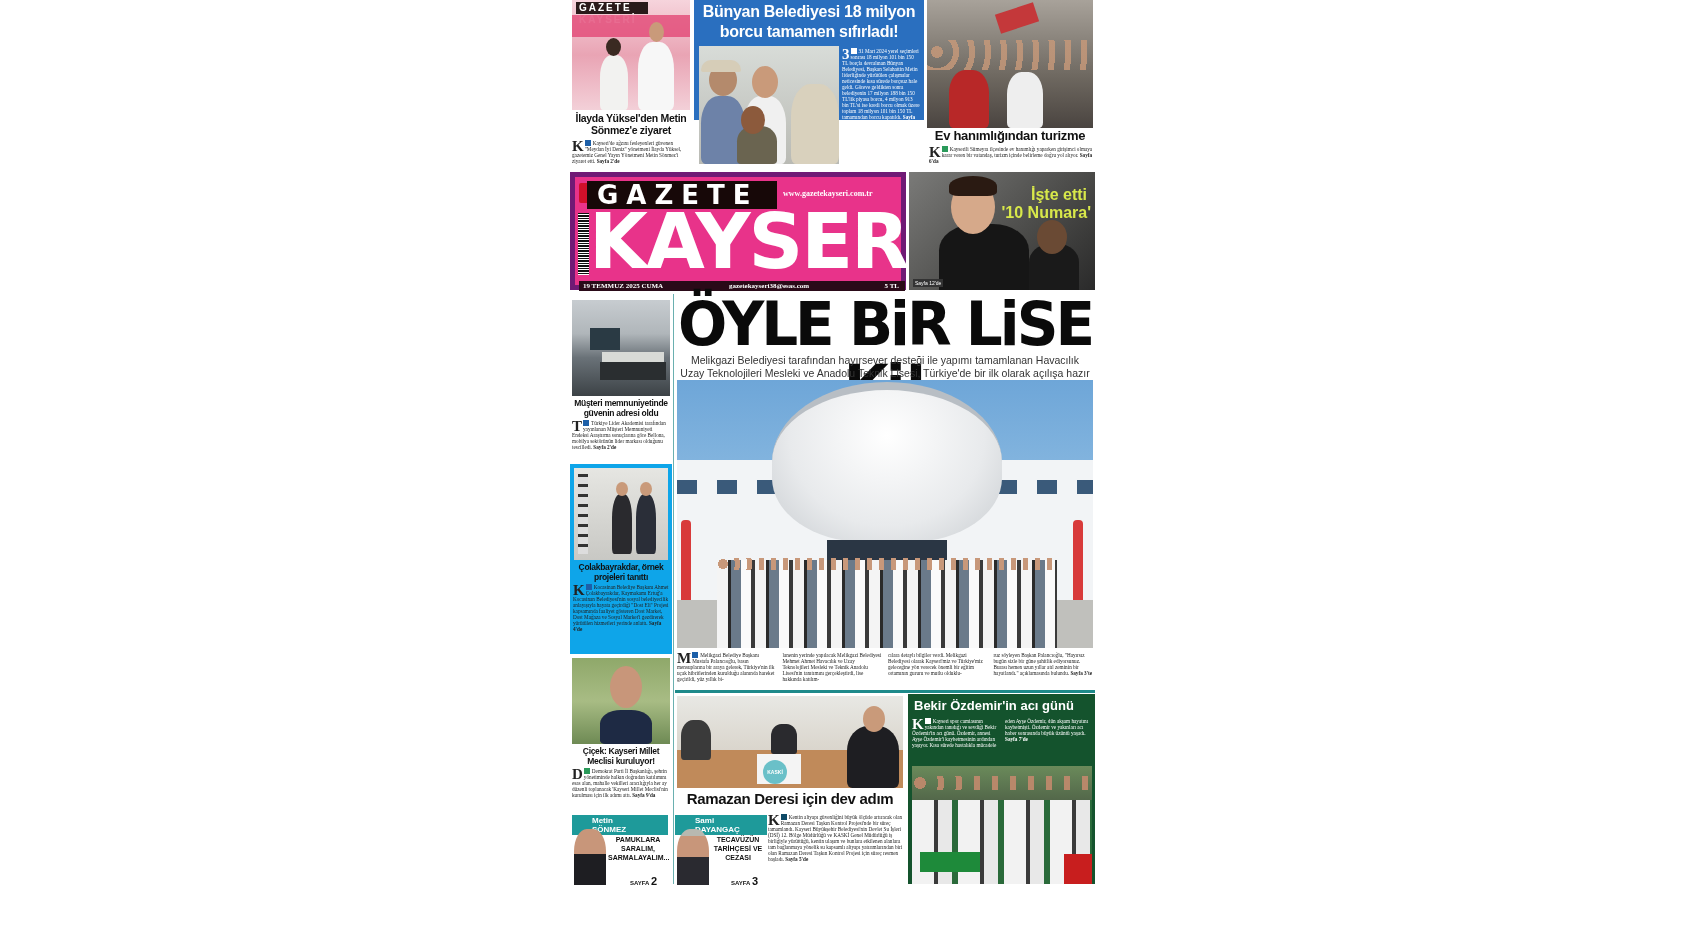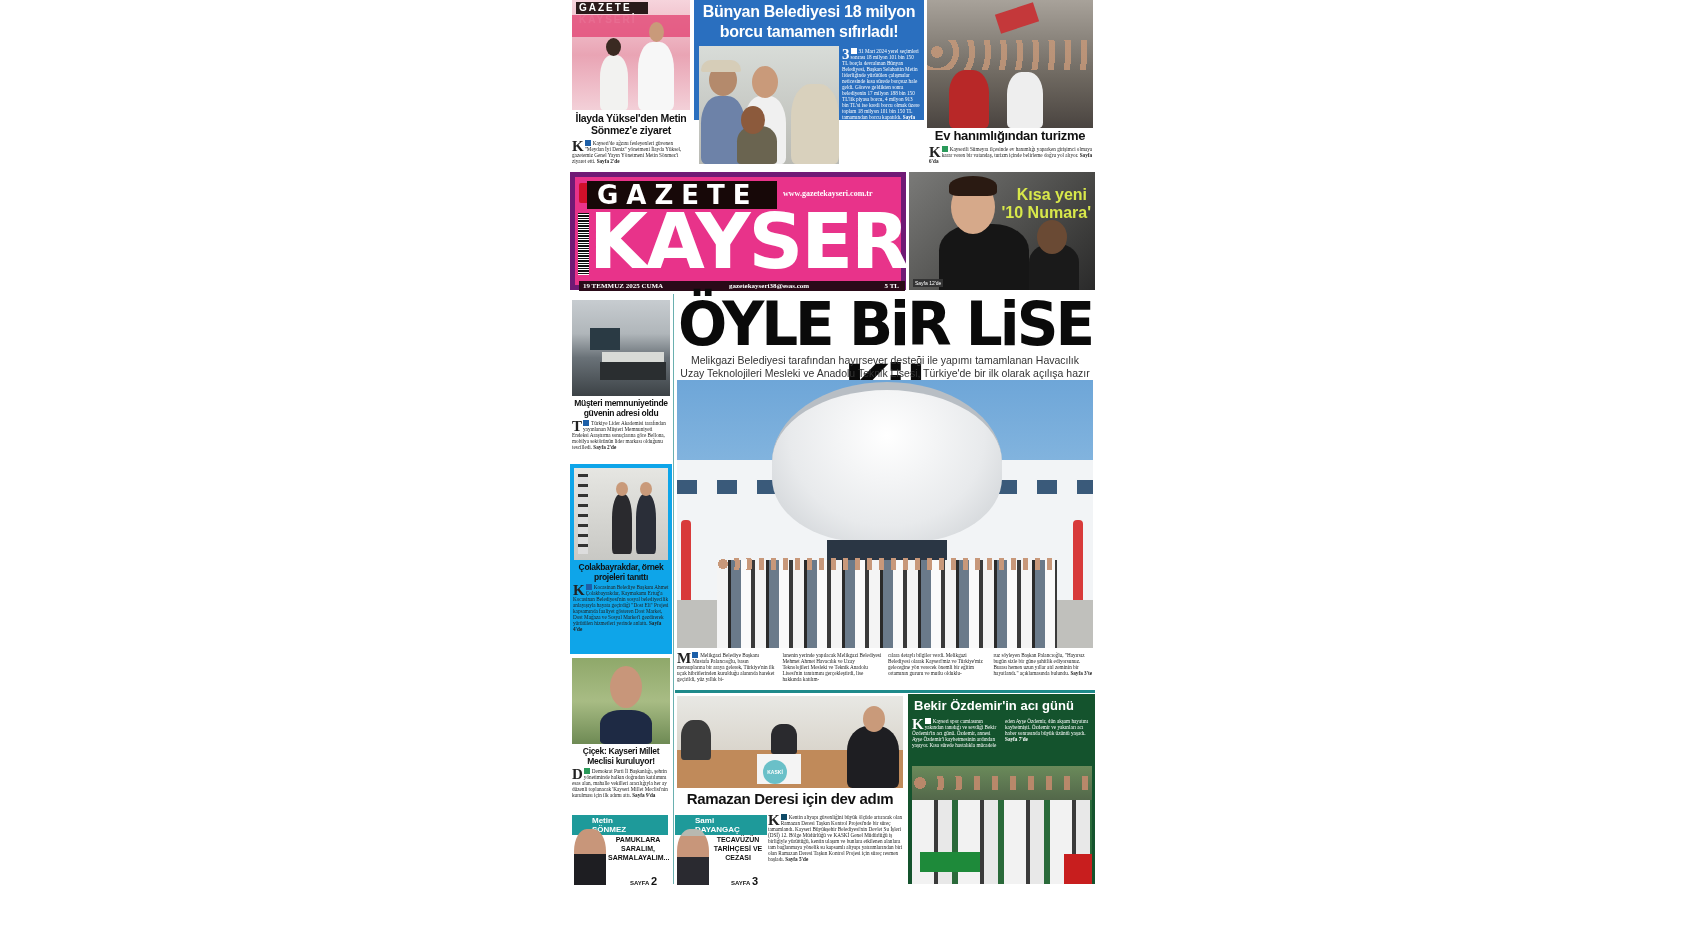--- a/index.html
+++ b/index.html
@@ -81,21 +81,21 @@
       <span class="abs" style="right:6px;">5 TL</span>
     </div>
   </div>
 
   <div class="abs" style="left:339px;top:172px;width:186px;height:118px;background:linear-gradient(135deg,#7a7a78 0%,#4a4a48 60%,#2a2a2a 100%);overflow:hidden;">
     <div class="abs" style="left:30px;top:52px;width:90px;height:66px;background:#161616;border-radius:40% 40% 0 0;"></div>
     <div class="head abs" style="left:42px;top:8px;width:44px;height:54px;background:#d6a98a;"></div>
     <div class="abs" style="left:40px;top:4px;width:48px;height:20px;background:#2a1a12;border-radius:50% 50% 20% 20%;"></div>
     <div class="abs" style="left:120px;top:72px;width:50px;height:46px;background:#1a1a1a;border-radius:40% 40% 0 0;"></div>
     <div class="head abs" style="left:128px;top:48px;width:30px;height:34px;background:#6a4a34;"></div>
-    <div class="abs" style="right:8px;top:14px;font-size:16px;font-weight:bold;color:#d8e84a;">Kısa yeni</div>
+    <div class="abs" style="right:8px;top:14px;font-size:16px;font-weight:bold;color:#d8e84a;">İşte etti</div>
     <div class="abs" style="right:4px;top:32px;font-size:16px;font-weight:bold;color:#d8e84a;">'10 Numara'</div>
     <div class="abs" style="left:4px;bottom:3px;font-size:5px;color:#fff;background:#333;padding:1px 2px;">Sayfa 12'de</div>
   </div>
 
   <div class="abs" style="left:0;top:294px;width:102px;height:520px;">
 
     <div class="abs" style="left:0;top:0;width:102px;height:168px;">
       <div class="photo" style="left:2px;top:6px;width:98px;height:96px;background:linear-gradient(180deg,#c7ccd0 0%,#b0b6ba 35%,#6a7278 60%,#3c4246 100%);">
         <div class="abs" style="left:18px;top:28px;width:30px;height:22px;background:#2a3a44;"></div>
         <div class="abs" style="left:30px;top:52px;width:62px;height:10px;background:#d8dad6;"></div>

